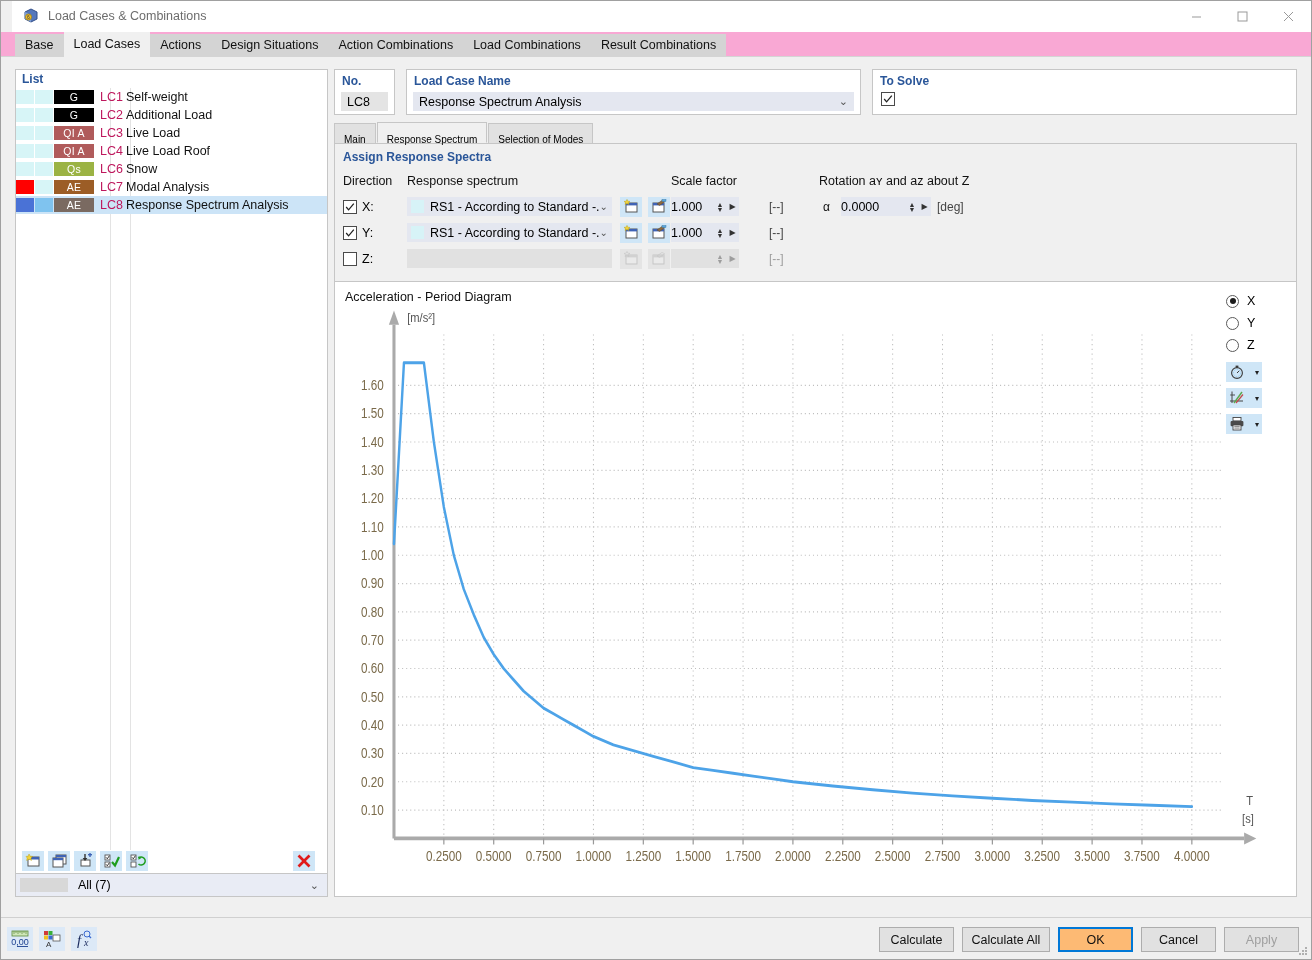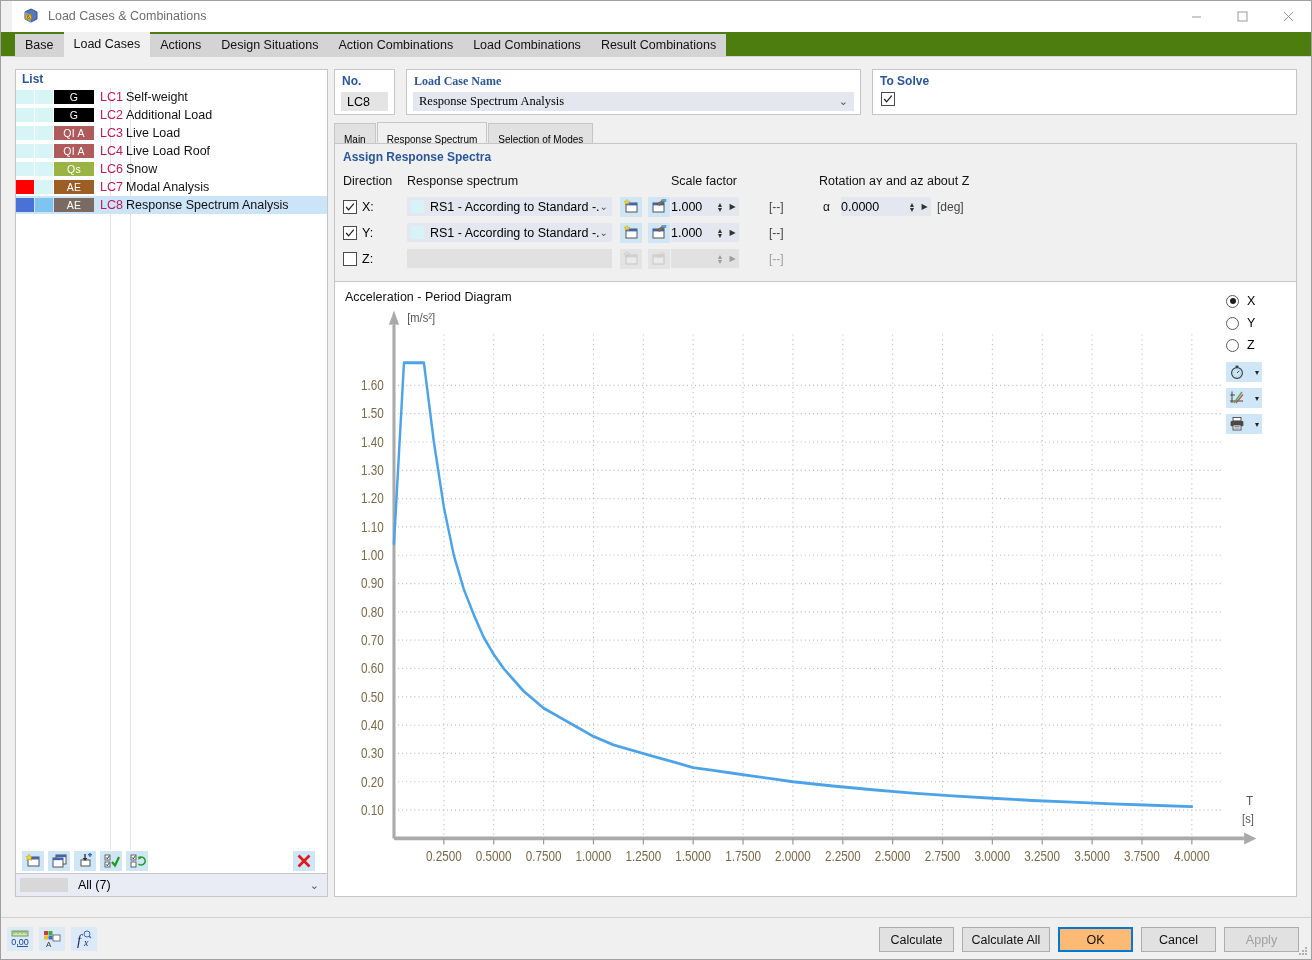--- a/index.html
+++ b/index.html
@@ -15,21 +15,21 @@
   .window { position:absolute; inset:0; background:#f0f0f0; border:1px solid #a0a0a0; }
 
   
   .titlebar { height:31px; background:#ffffff; display:flex; align-items:center; border-bottom:1px solid #ffffff;margin-left:11px; }
   .title-icon { width:18px; height:18px; margin-left:10px; margin-right:8px; position:relative; }
   .title-text { font-size:12.5px; color:#6d6d6d; }
   .win-ctrls { margin-left:auto; display:flex; height:31px; }
   .win-btn { width:46px; height:31px; display:flex; align-items:center; justify-content:center; color:#5a5a5a; font-size:13px; }
 
   
-  .tabstrip { height:25px; background:#4d7c0f; display:flex; align-items:flex-end; padding-left:14px; position:relative; }
+  .tabstrip { height:25px; background:#f9a8d4; display:flex; align-items:flex-end; padding-left:14px; position:relative; }
   .tabstrip::after { content:""; position:absolute; left:0; right:0; bottom:0; height:1px; background:#d4d4d4; }
   .tab { height:23px; line-height:23px; padding:0 10px; font-size:12.5px; color:#111; cursor:default; background:#d4d4d4; }
   .tab.active { background:#f0f0f0; height:25px; line-height:25px; position:relative; z-index:2; }
 
   
   .body { position:absolute; top:56px; left:0; right:0; bottom:0; background:#f0f0f0; }
 
   
   .listpanel { position:absolute; left:14px; top:12px; width:313px; bottom:62px; background:#fff; border:1px solid #c6c6c6; }
   .list-head { height:18px; padding-left:6px; font-size:12px; font-weight:bold; color:#2a5699; line-height:18px; }
@@ -53,21 +53,21 @@
   
   .right { position:absolute; left:333px; right:14px; top:12px; bottom:62px; }
 
   .fieldbox { background:#fff; border:1px solid #c6c6c6; height:46px; position:relative; }
   .fieldlabel { position:absolute; top:4px; left:7px; font-size:12px; font-weight:bold; color:#2a5699; }
   .fieldval { position:absolute; top:22px; left:6px; right:6px; height:19px; background:#e4e7f0; font-size:12.5px; display:flex; align-items:center; padding-left:6px; }
   .fieldval.readonly { background:#e4e4e4; }
 
   .row-top { display:flex; gap:11px; }
   .box-no { width:61px; }
-  .box-name { flex:1;font-family:Liberation Serif, serif; }
+  .box-name { flex:1; }
   .box-solve { width:425px; }
   .chk { width:14px; height:14px; border:1px solid #4a4a4a; background:#fff; display:inline-flex; align-items:center; justify-content:center; }
   .chk svg { display:block; }
 
   .subtabs { margin-top:7px; height:21px; display:flex; align-items:flex-end; padding-left:0; }
   .stab { height:20px; line-height:20px; padding:6px 9px; font-size:10px; background:#e1e1e1; border:1px solid #c6c6c6; border-bottom:none; margin-right:1px; }
   .stab.active { background:#f0f0f0; height:21px; line-height:21px; position:relative; z-index:2; border-bottom:1px solid #f0f0f0; }
 
   .panel { border:1px solid #c6c6c6; background:#f0f0f0; position:relative; }
   .panel.assign { height:185px; }

